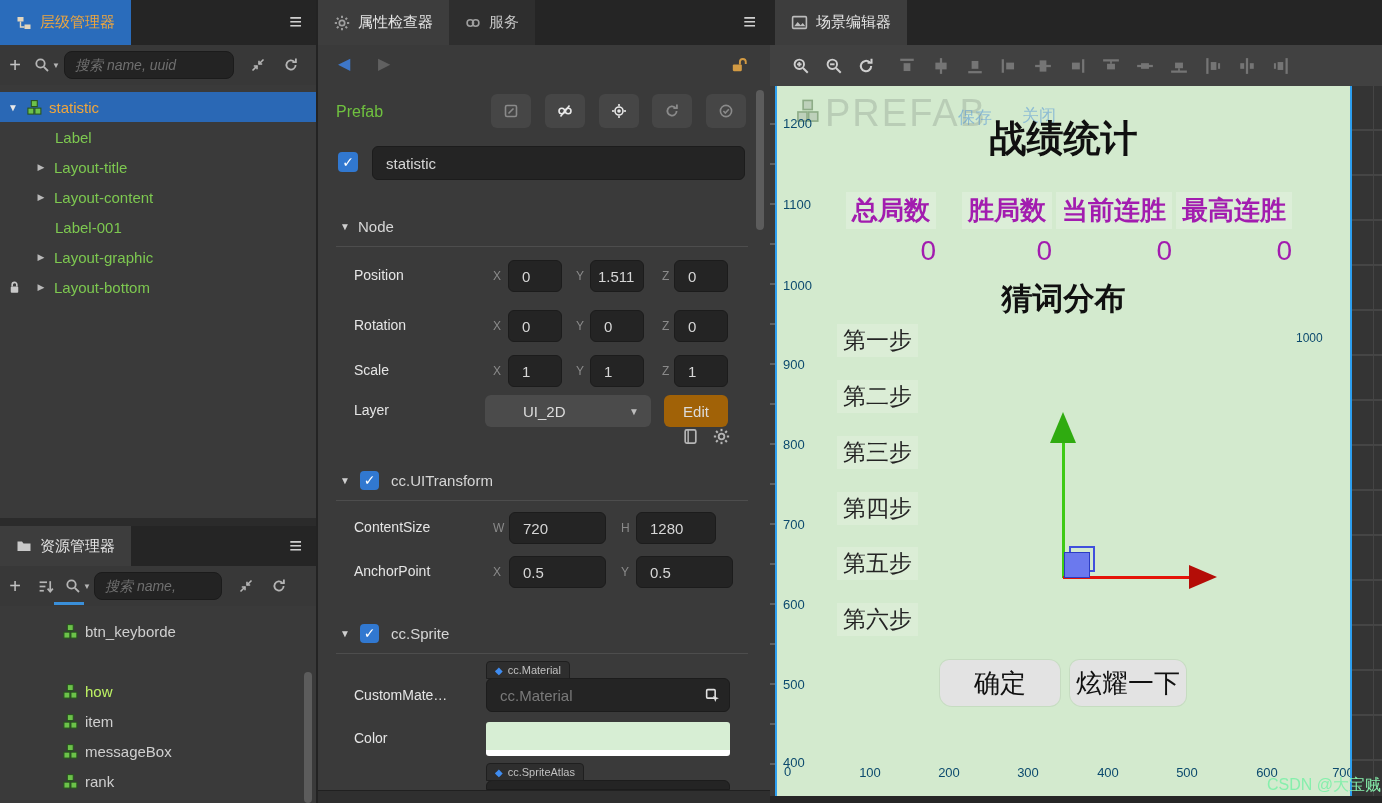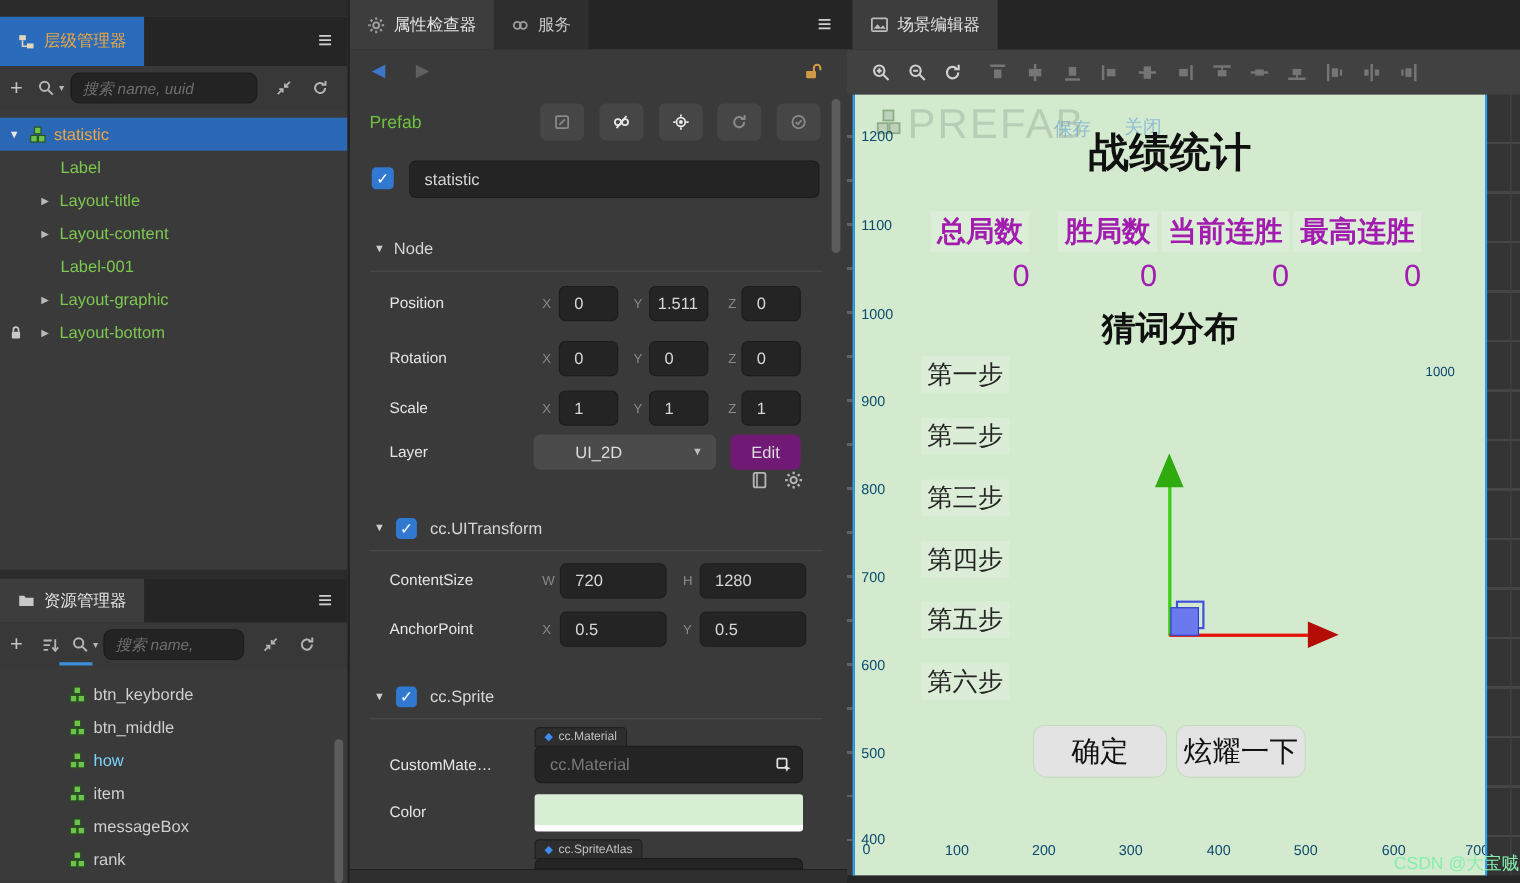--- a/index.html
+++ b/index.html
@@ -44,21 +44,21 @@
   .checkbox { position:absolute; width:20px; height:20px; background:#3178d0; border-radius:4px;
      color:#fff; font-size:14px; display:flex; align-items:center; justify-content:center; }
   .icobtn { position:absolute; width:40px; height:34px; background:#464646; border-radius:6px;
      display:flex; align-items:center; justify-content:center; color:#8a8a8a; }
   .icobtn.on { color:#e8e8e8; }
   .chip { position:absolute; height:18px; background:#2e2e2e; border:1px solid #1f1f1f; border-radius:4px 4px 0 0;
      display:flex; align-items:center; gap:5px; padding:0 8px; font-size:11px; color:#c0c0c0; z-index:2; }
   .chip .dia { color:#3f8cf0; font-size:10px; }
   .ddown { position:absolute; height:32px; background:#4b4b4b; border-radius:6px; display:flex;
      align-items:center; font-size:15px; color:#dcdcdc; }
-  .btn { position:absolute; height:32px; background:#701a75; border-radius:6px; display:flex;
+  .btn { position:absolute; height:32px; background:#a16207; border-radius:6px; display:flex;
      align-items:center; justify-content:center; font-size:15px; color:#dcdcdc; }
   .scrollthumb { position:absolute; background:#5c5c5c; border-radius:4px; }
 
   
   #canvas { position:absolute; left:7px; top:86px; width:573px; height:710px; background:#d3eace; overflow:hidden; }
   .bluebar { position:absolute; top:86px; width:2px; height:710px; background:#2d9ff0; z-index:3; }
   .rlabel { position:absolute; font-size:13px; color:#0c4a6e; white-space:nowrap; }
   .statcell { position:absolute; width:120px; text-align:right; color:#a21caf; }
   .statcell .sl { display:inline-block; font-weight:bold; font-size:26px; background:rgba(255,255,255,0.22); padding:1px 6px; }
   .statcell .sv { display:block; font-size:28px; margin-top:6px; }
@@ -178,21 +178,21 @@
     <symbol id="i-zoomout" viewBox="0 0 16 16" stroke="currentColor" fill="none" stroke-width="1.7">
         <circle cx="6.5" cy="6.5" r="4.2"></circle>
         <line x1="9.8" y1="9.8" x2="14" y2="14"></line>
         <line x1="4.5" y1="6.5" x2="8.5" y2="6.5"></line>
       </symbol>
   </defs>
 </svg>
 
 <div id="app">
 
-  <aside class="panel" id="hier" style="left:0;top:15px;width:316px;height:582px;">
+  <aside class="panel" id="hier" style="left:0;top:0;width:316px;height:582px;">
     <div class="tabbar">
       <div class="tab focus">
         <svg class="ic" width="16" height="16" style="color:#e3d6bd">
             <use href="#i-hier"></use>
           </svg>
         <span>层级管理器</span>
       </div>
       <div class="hamburger">≡</div>
     </div>
     <div class="toolbar" style="top:45px;background:#383838;">
@@ -291,27 +291,21 @@
     </div>
 
     <div class="abs" style="left:54px;top:76px;width:30px;height:3px;background:#3a8fd9;"></div>
 
     <div class="trow" style="top:90px;color:#cfcfcf;">
       <svg class="ic cube" width="17" height="17" style="color:#6cc24a;margin-left:62px;">
           <use href="#i-cube"></use>
         </svg>
       <span class="tlabel">btn_keyborde</span>
     </div>
-    <div class="trow" style="top:120px;color:#cfcfcf;">
-      <svg class="ic cube" width="17" height="17" style="color:#6cc24a;margin-left:62px;">
-          <use href="#i-cube"></use>
-        </svg>
-      <span class="tlabel">btn_middle</span>
-    </div>
-    <div class="trow" style="top:150px;color:#7dd3fc;">
+    <div class="trow" style="top:150px;color:#bef264;">
       <svg class="ic cube" width="17" height="17" style="color:#6cc24a;margin-left:62px;">
           <use href="#i-cube"></use>
         </svg>
       <span class="tlabel">how</span>
     </div>
     <div class="trow" style="top:180px;color:#cfcfcf;">
       <svg class="ic cube" width="17" height="17" style="color:#6cc24a;margin-left:62px;">
           <use href="#i-cube"></use>
         </svg>
       <span class="tlabel">item</span>
@@ -452,21 +446,21 @@
       <span class="t" style="margin-left:12px;">cc.UITransform</span>
 
     </div>
     <div class="divline" style="top:500px;"></div>
 
     <div class="abs" style="left:0;top:512px;right:0;height:32px;">
       <span class="ilabel" style="top:7px;">ContentSize</span>
       <span class="axis" style="left:175px;">W</span>
       <div class="nfield" style="left:191px;width:97px;"><input value="720" style=""></div>
       <span class="axis" style="left:303px;">H</span>
-      <div class="nfield" style="left:318px;width:97px;"><input value="1280" style=""></div>
+      <div class="nfield" style="left:318px;width:80px;"><input value="1280" style=""></div>
     </div>
 
     <div class="abs" style="left:0;top:556px;right:0;height:32px;">
       <span class="ilabel" style="top:7px;">AnchorPoint</span>
       <span class="axis" style="left:175px;">X</span>
       <div class="nfield" style="left:191px;width:97px;"><input value="0.5" style=""></div>
       <span class="axis" style="left:303px;">Y</span>
       <div class="nfield" style="left:318px;width:97px;"><input value="0.5" style=""></div>
     </div>
 

